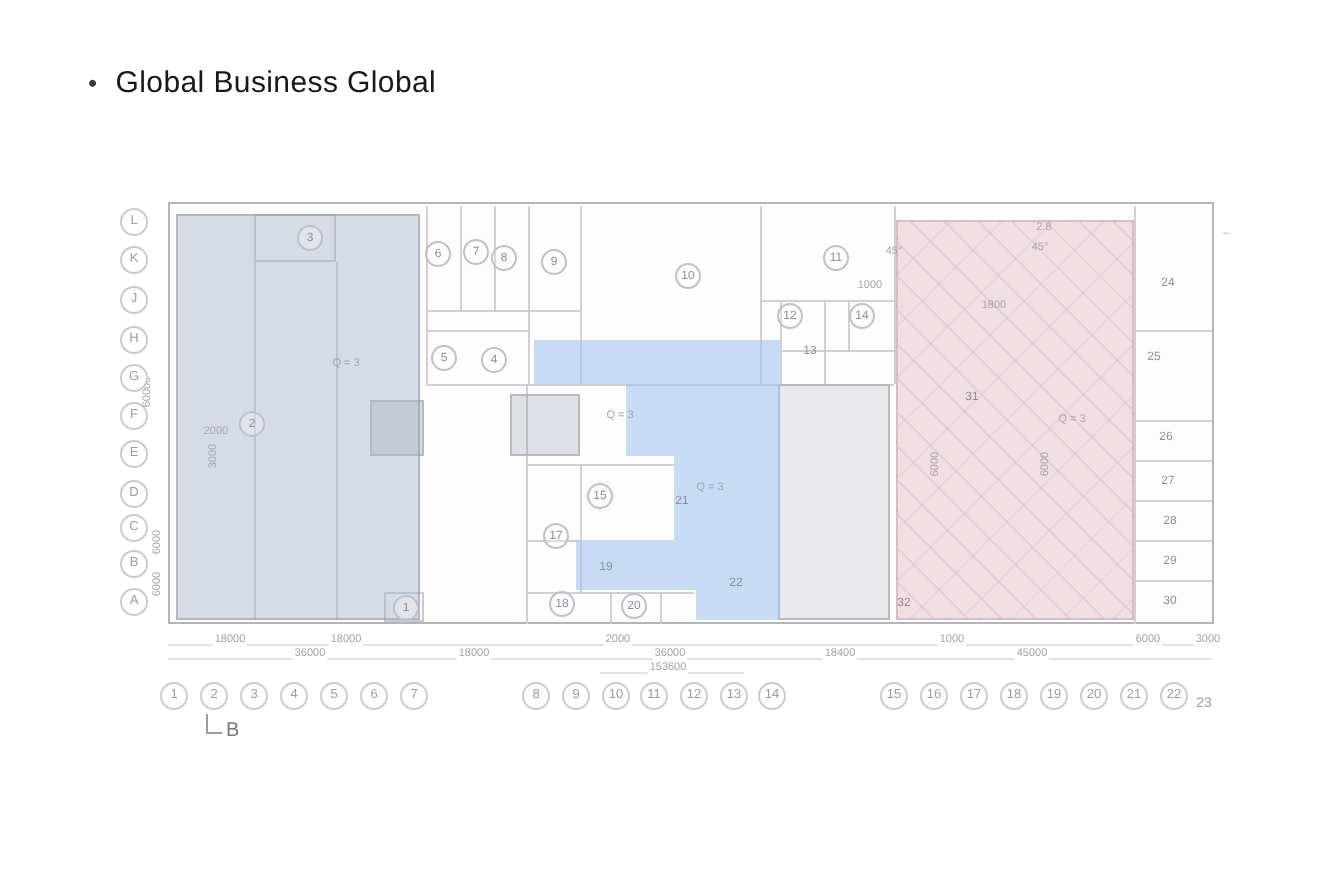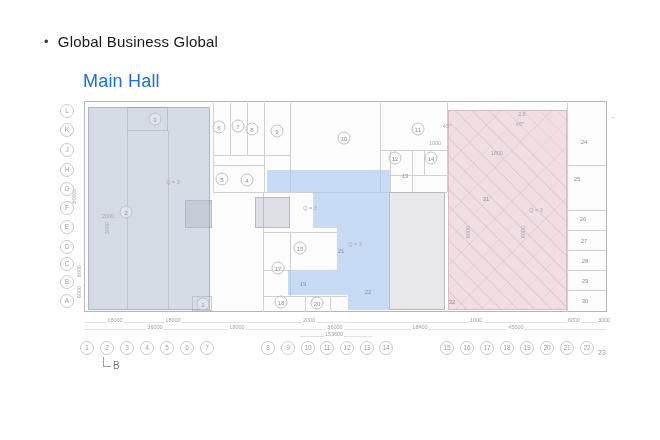--- a/index.html
+++ b/index.html
@@ -37,21 +37,20 @@
 </head>
 <body>
 
 <div id="stage">
 
   <div class="hdr">
     <span class="dot">•</span>
     <span>Global Business Global</span>
   </div>
 
-  <div class="subtitle" style="color: rgb(27, 110, 210);">Main Hall</div>
 
   <div class="plan-frame"></div>
 
   <div id="walls">
       <div class="wall" style="left: 213px; top: 103px; width: 1px; height: 89px;"></div>
       <div class="wall" style="left: 230px; top: 103px; width: 1px; height: 52px;"></div>
       <div class="wall" style="left: 247px; top: 103px; width: 1px; height: 52px;"></div>
       <div class="wall" style="left: 264px; top: 103px; width: 1px; height: 89px;"></div>
       <div class="wall" style="left: 290px; top: 103px; width: 1px; height: 89px;"></div>
       <div class="wall" style="left: 380px; top: 103px; width: 1px; height: 89px;"></div>

